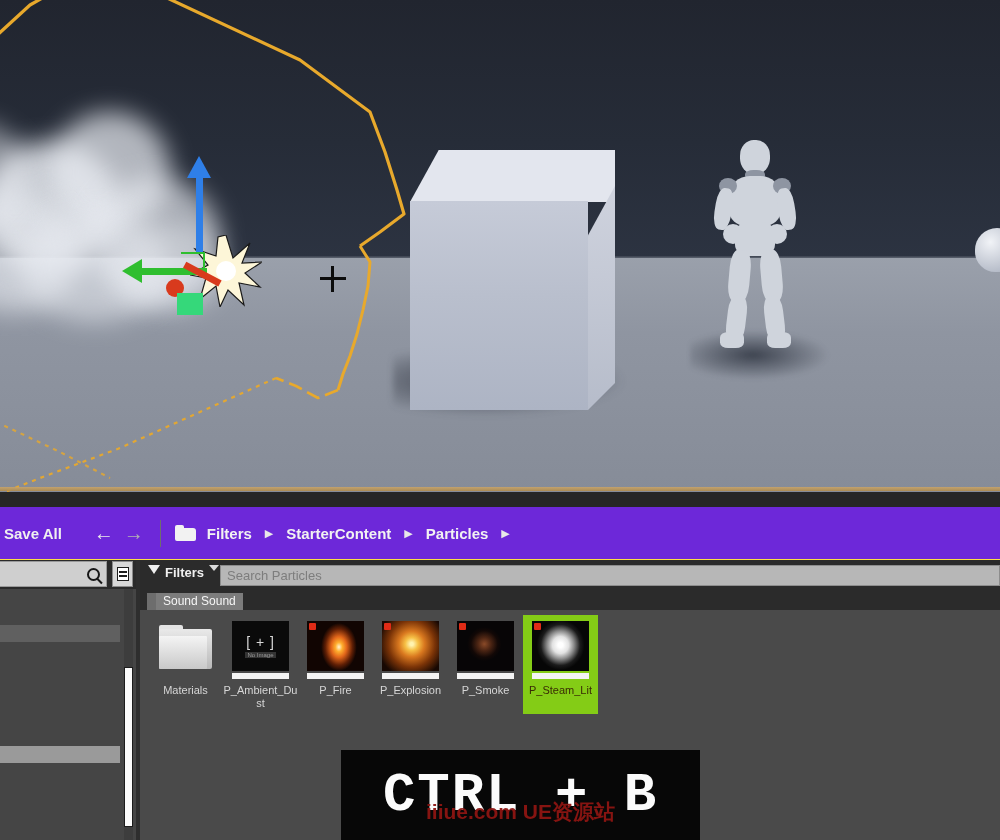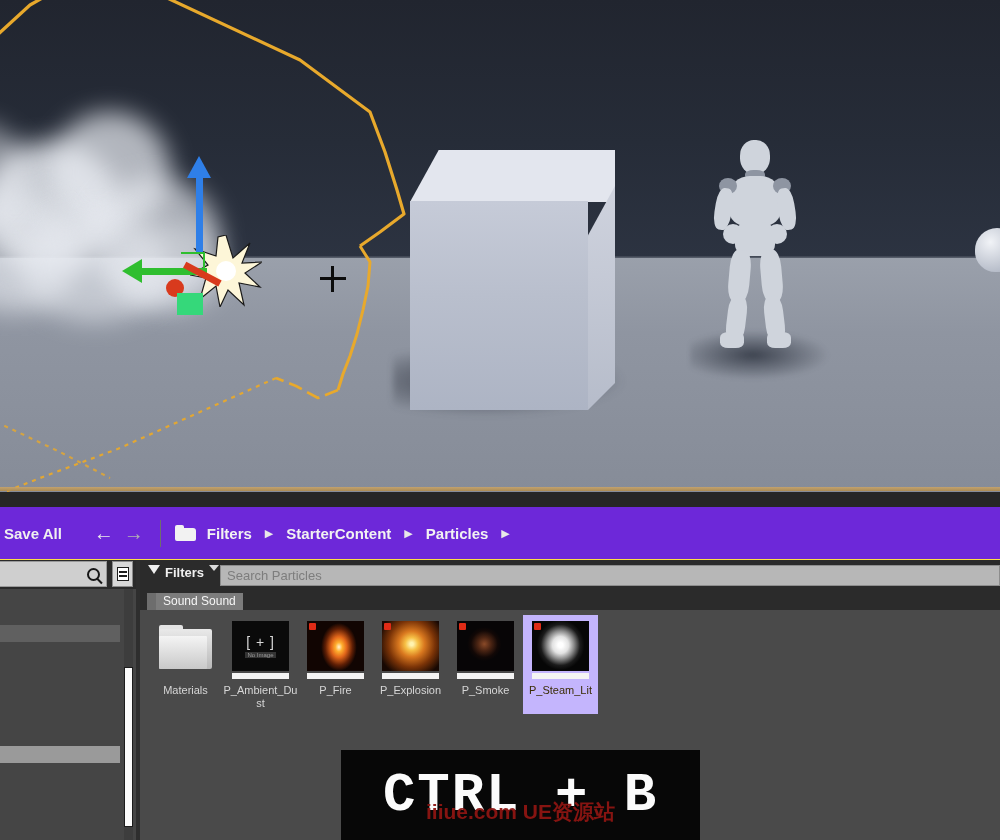--- a/index.html
+++ b/index.html
@@ -241,21 +241,21 @@
     background:#4a4a4a;
   }
   .asset-grid {
     position:absolute; left:8px; top:5px;
     display:flex; gap:0px;
   }
   .asset-tile {
     width:75px; padding:6px 0 4px 0;
     display:flex; flex-direction:column; align-items:center;
   }
-  .asset-tile.selected { background:#c4b5fd; }
+  .asset-tile.selected { background:#84cc16; }
   .thumb { width:57px; height:58px; position:relative; }
   .thumb.folder {}
   .folder-thumb {
     position:absolute; left:2px; top:8px; width:53px; height:40px;
   }
   .folder-thumb .back {
     position:absolute; left:0; top:0; width:53px; height:40px;
     background:linear-gradient(180deg,#e9e9e9,#b9b9b9); border-radius:2px;
   }
   .folder-thumb .tab {

